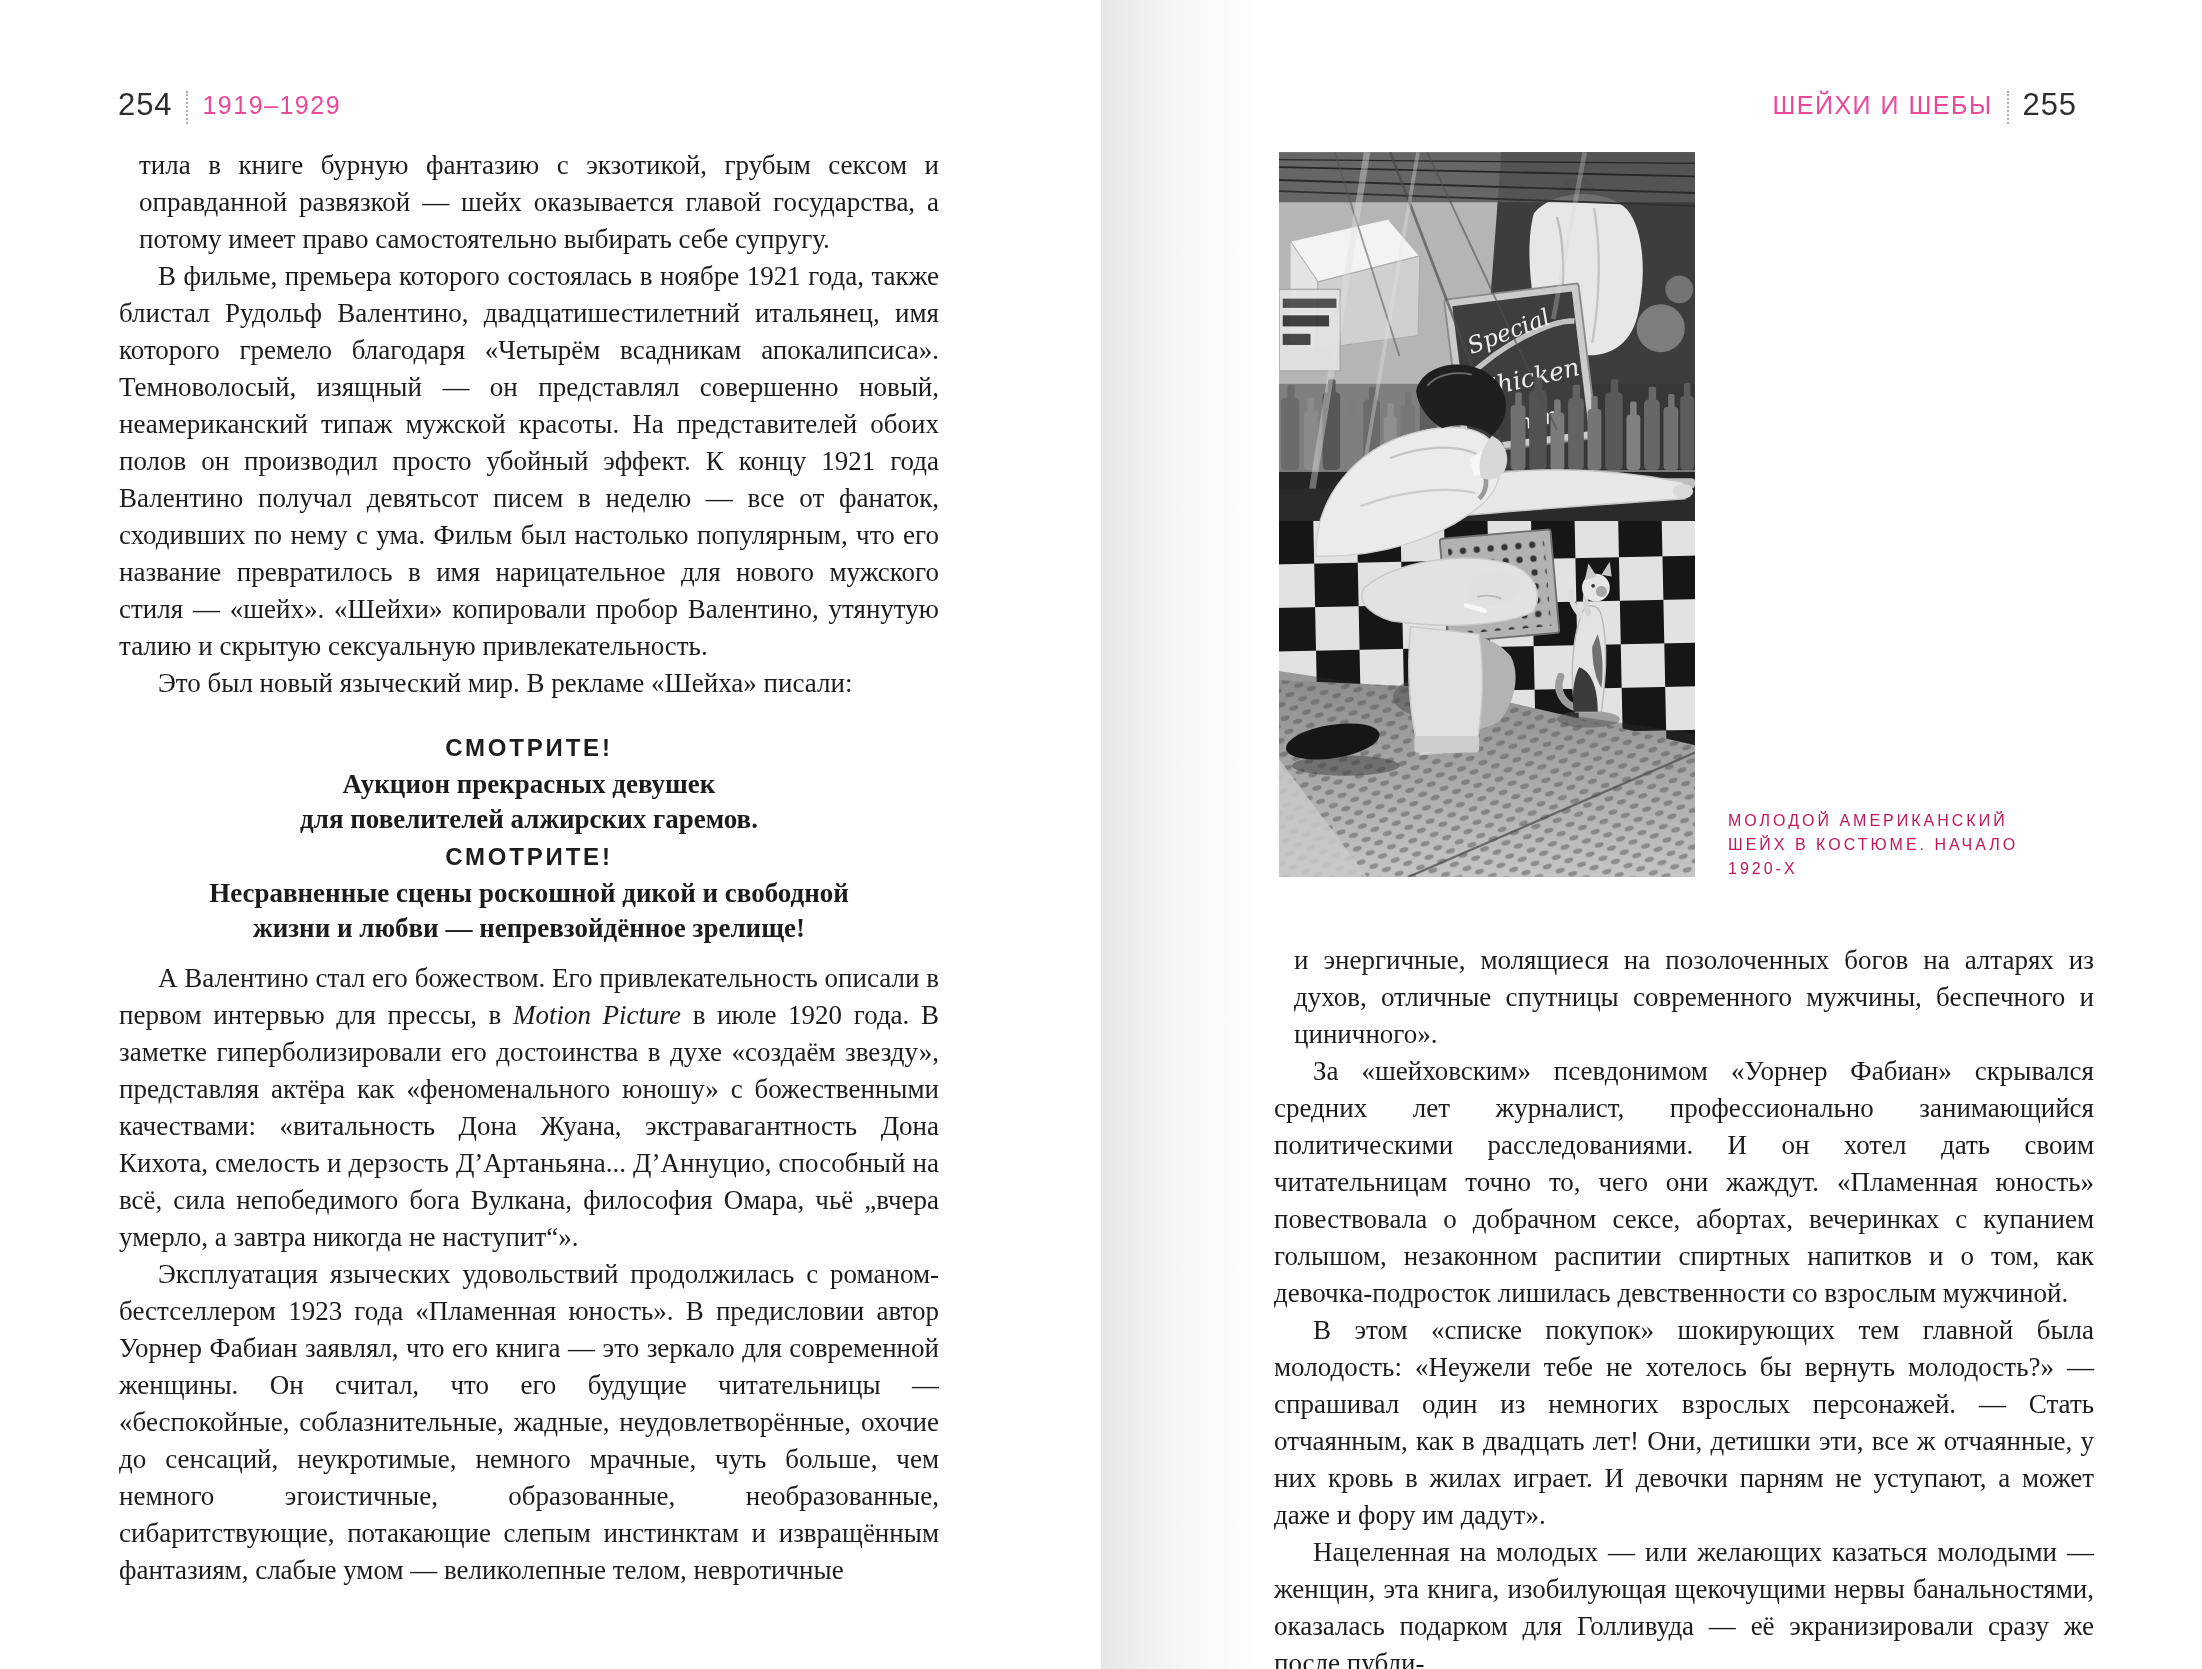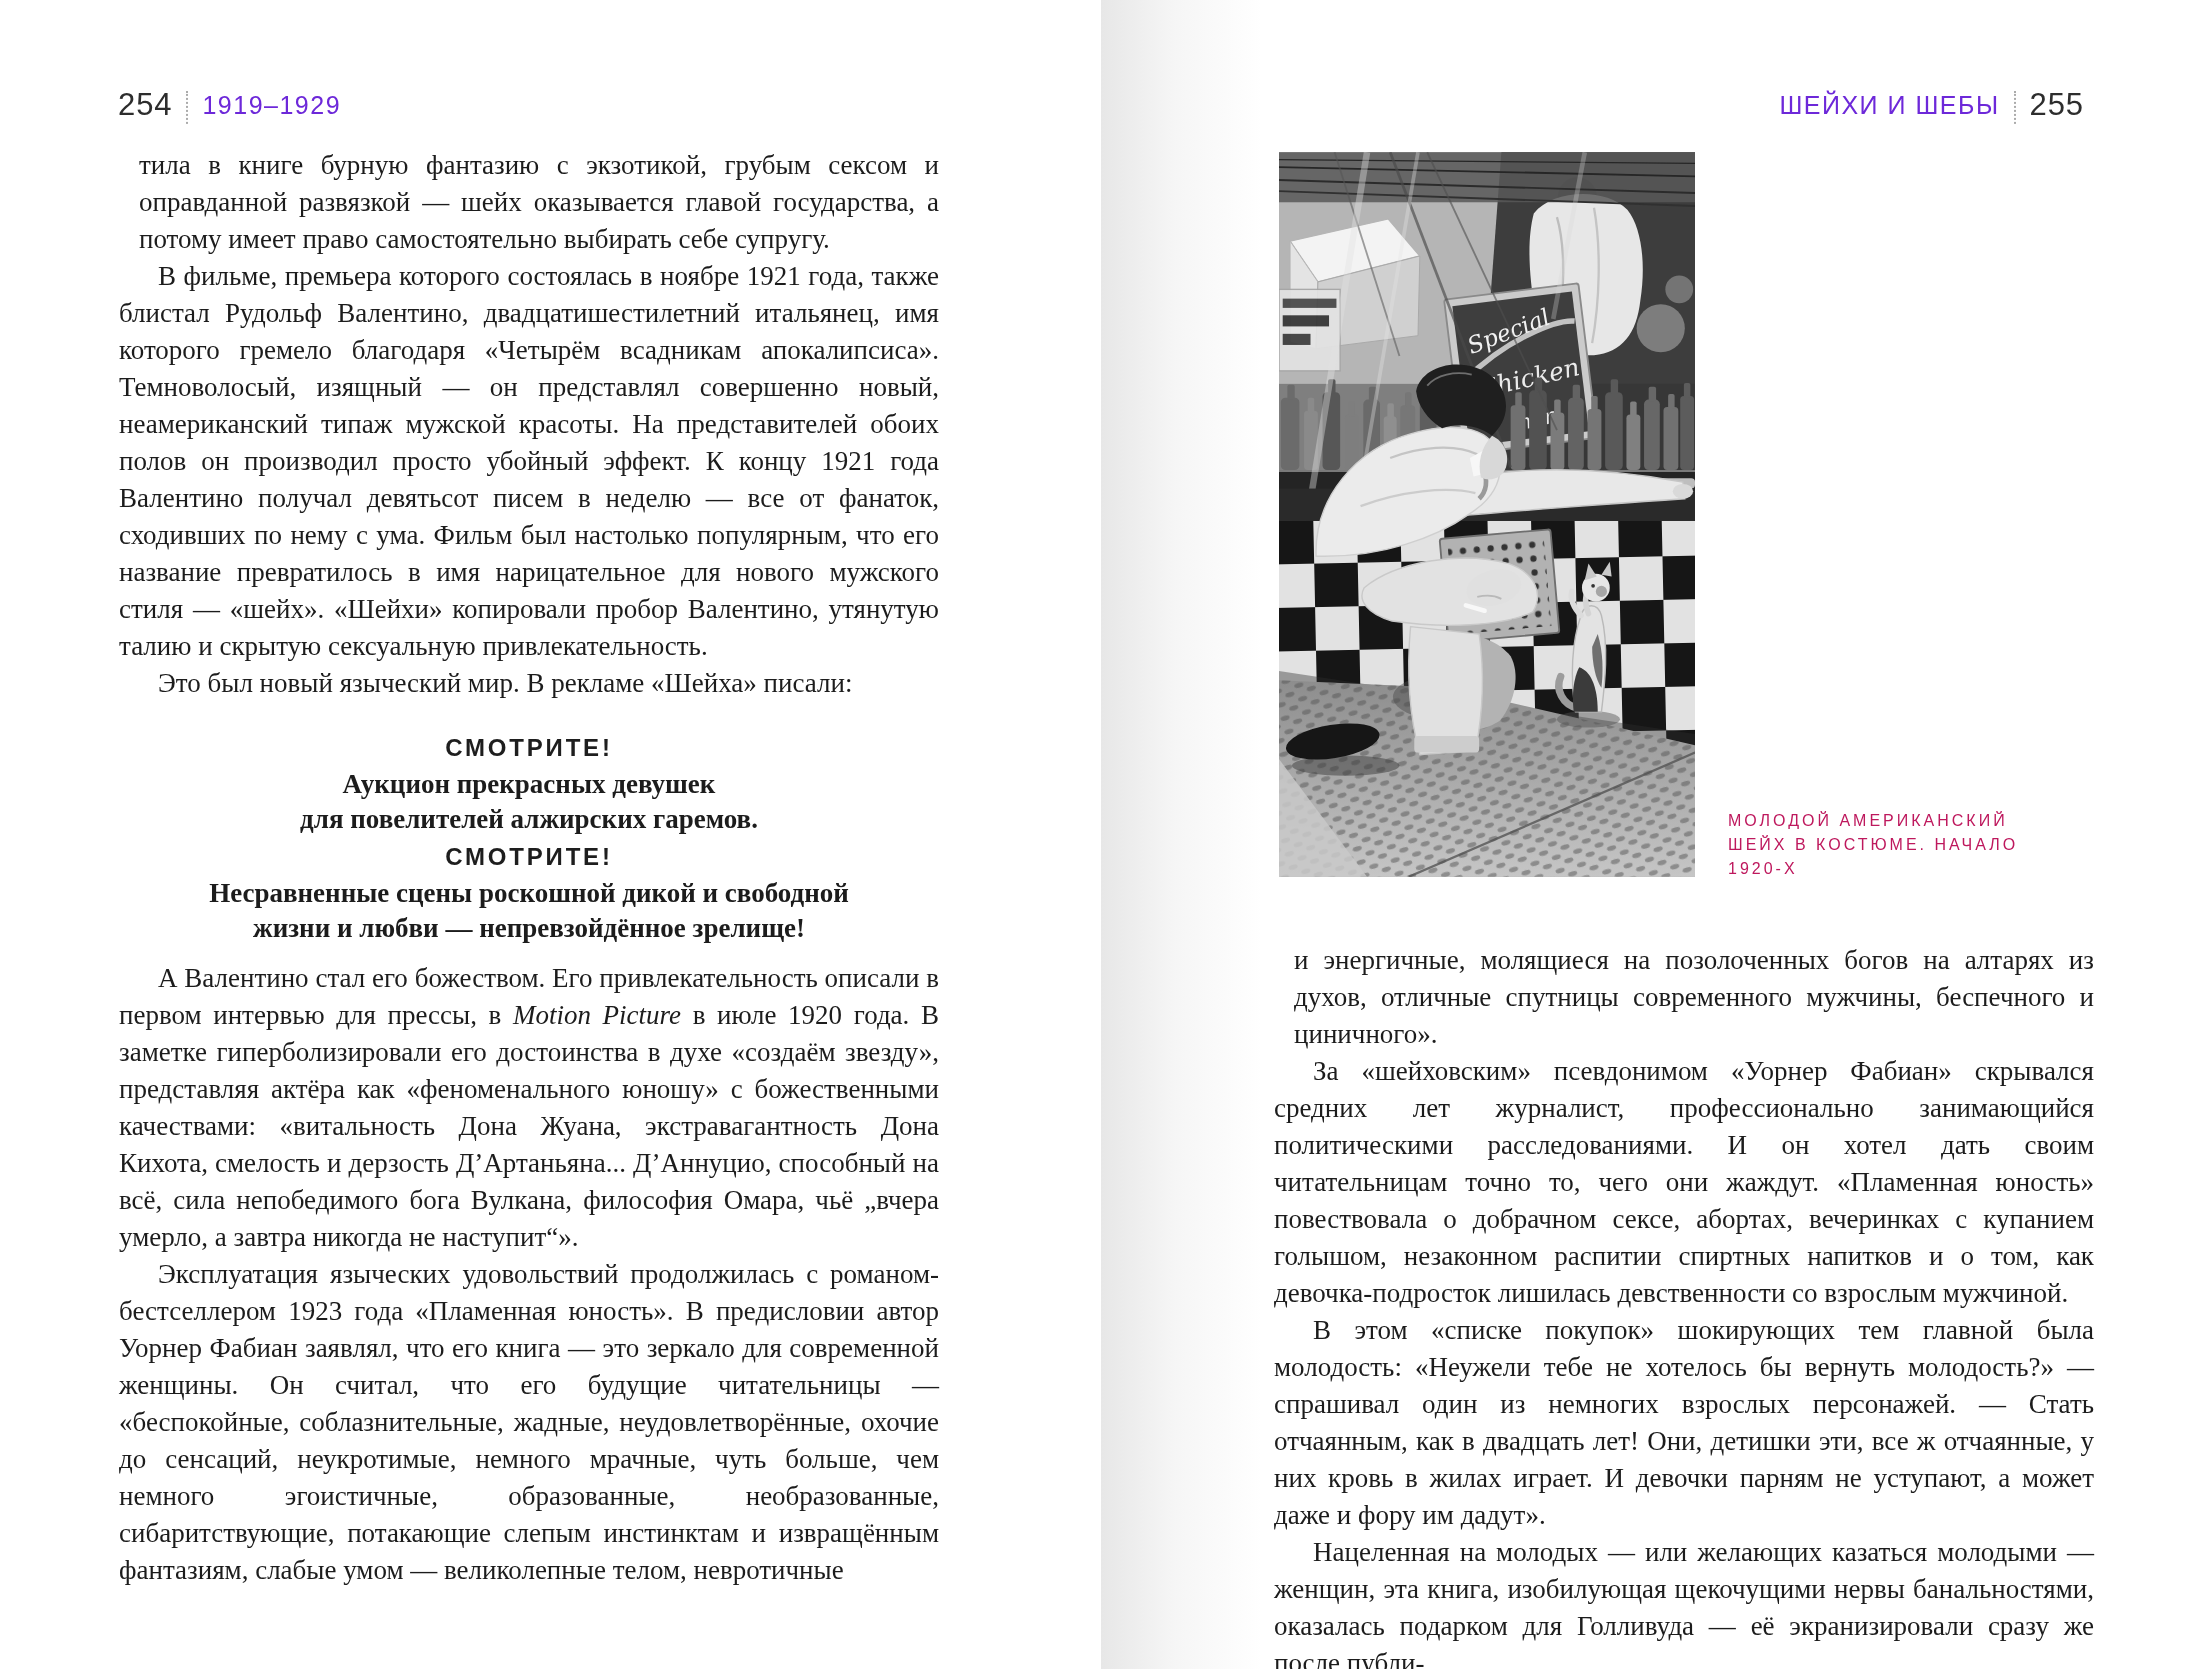--- a/index.html
+++ b/index.html
@@ -32,23 +32,23 @@
   }
 
   .running-head {
     position: absolute; top: 87px;
     font-family: "Liberation Sans", sans-serif;
     color: #303030;
     display: flex; align-items: center;
     white-space: nowrap;
   }
   .page.left  .running-head { left: 118px; justify-content: center; }
-  .page.right .running-head { right: 118px; }
+  .page.right .running-head { right: 125px; }
   .pagenum { font-size: 31px; letter-spacing: 0.9px; color: #2d2d2d; }
-  .section-label { font-size: 25px; letter-spacing: 1.5px; color: #6d28d9; }
+  .section-label { font-size: 25px; letter-spacing: 1.5px; color: #ec4899; }
   .vdiv {
     display: inline-block; width: 0; height: 33px;
     border-left: 2.8px dotted #ababab;
     margin: 0 14px; transform: translateY(1.9px);
   }
 
   .textcol {
     position: absolute; width: 820px;
     font-size: 27px; line-height: 37px;
     color: #1c1c1c;

